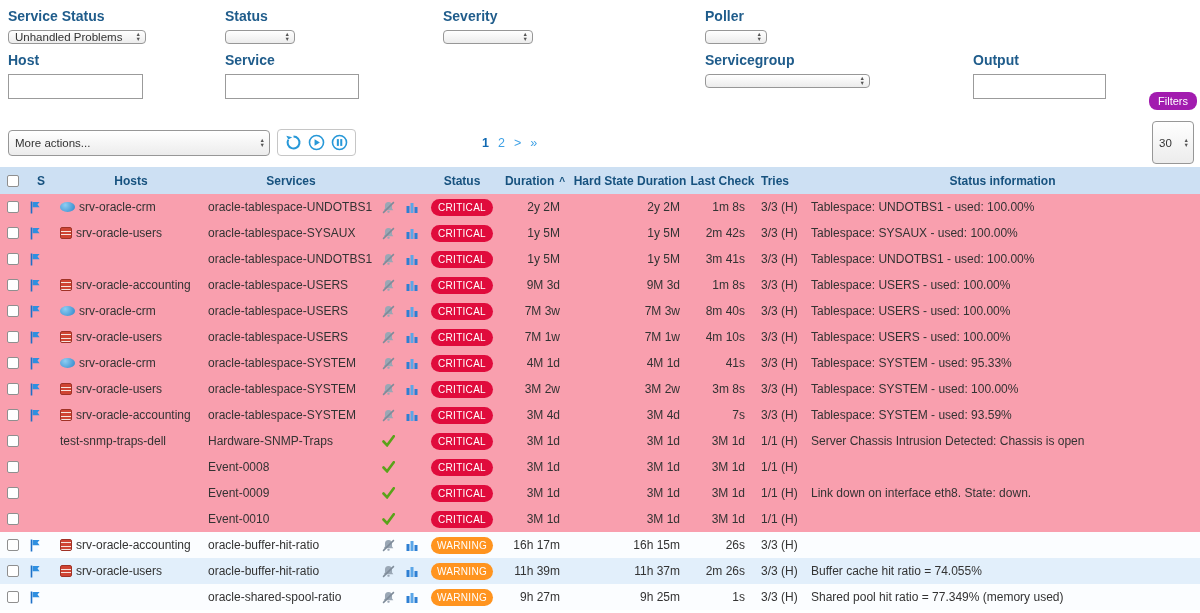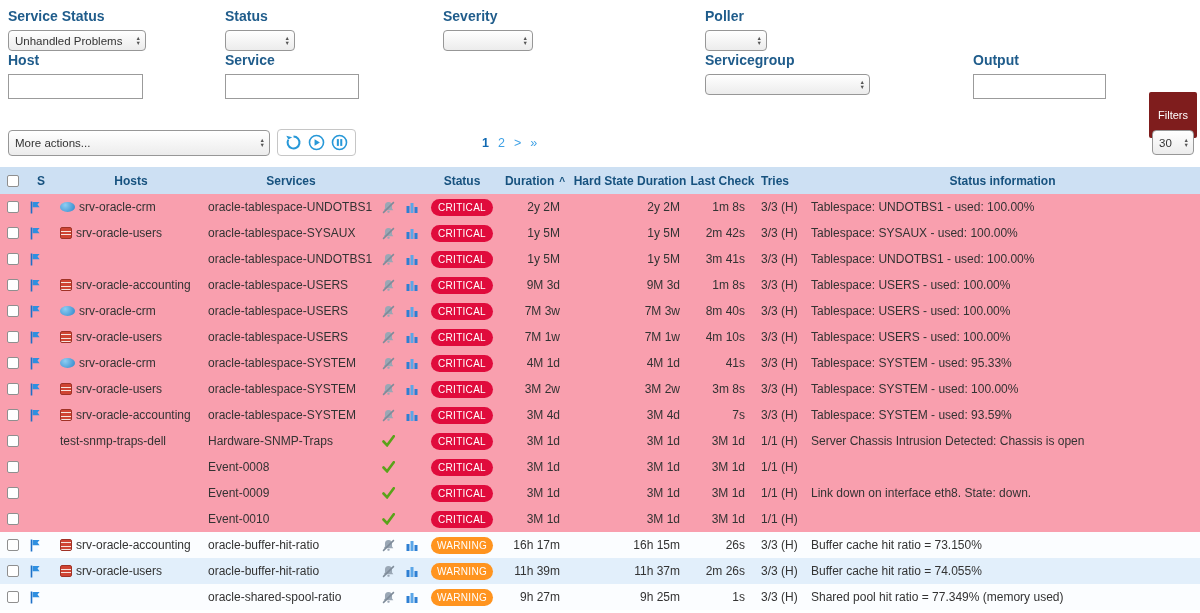--- a/index.html
+++ b/index.html
@@ -3,28 +3,28 @@
 <meta charset="utf-8">
 <style>
   *{box-sizing:border-box;margin:0;padding:0}
   html,body{width:1200px;height:613px}
   body{font-family:"Liberation Sans",sans-serif;font-size:12px;background:#fff;color:#333;overflow:hidden}
 
   
   .filters-section{position:relative;height:118px;background:#fff}
   .filter-group{position:absolute}
   .filter-label{color:var(--label-blue,#1f5c8b);font-weight:bold;font-size:14px;margin-bottom:6px}
-  .select-box{display:flex;align-items:center;height:21px;border:1px solid #979797;border-radius:4px;
+  .select-box{display:flex;align-items:center;height:14px;border:1px solid #979797;border-radius:4px;
               background:linear-gradient(#fff,#ececec);padding:0 2px 0 6px;font-size:11.5px;cursor:pointer}
   .sel-value{flex:1;white-space:nowrap;overflow:hidden}
   .sel-arrows{display:flex;flex-direction:column;justify-content:center;color:#555;padding:0 2px}
   .sel-arrows i{font-style:normal;font-size:5.5px;line-height:5px}
   .text-input{height:25px;border:1px solid #9b9b9b;padding:0 5px;font-size:12px;font-family:inherit;background:#fff}
-  .filters-tab{position:absolute;right:3px;top:92px;background:#7f1d1d;color:#fff;font-size:11px;
-               padding:17px 9px;border-radius:2px;cursor:pointer}
+  .filters-tab{position:absolute;right:3px;top:92px;background:#a21caf;color:#fff;font-size:11px;
+               padding:3px 9px;border-radius:8px;cursor:pointer}
 
   
   .toolbar{position:relative;height:49px;display:flex;align-items:center;padding:0 8px}
   .icon-group{display:flex;align-items:center;gap:6px;border:1px solid #c6c6c6;border-radius:4px;height:27px;padding:0 7px;margin-left:7px}
   .icon-btn{display:inline-flex;cursor:pointer;align-items:center}
   .pagination{position:absolute;left:482px;display:flex;gap:9px;align-items:center;font-size:12.5px}
   .page-current{color:#1069b2;font-weight:bold;cursor:pointer}
   .page-link{color:#3fa1e5;cursor:pointer}
   .page-size{position:absolute;right:6px;width:42px}
 
@@ -172,21 +172,21 @@
     </span>
   </div>
 
   <div class="pagination">
     <span class="page-current">1</span>
     <span class="page-link">2</span>
     <span class="page-link">&gt;</span>
     <span class="page-link">»</span>
   </div>
 
-  <div class="select-box page-size" style="height:25px">
+  <div class="select-box page-size" style="height:43px">
     <span class="sel-value">30</span>
     <span class="sel-arrows">
         <i>▲</i>
         <i>▼</i>
       </span>
   </div>
 </div>
 
 <div class="table-header grid-cols">
   <div class="th c-cb">
@@ -819,21 +819,20 @@
           </svg>
       </span>
     </div>
     <div class="cell c-status">
         <span class="badge badge-warning">WARNING</span>
       </div>
     <div class="cell c-dur">16h 17m</div>
     <div class="cell c-hard">16h 15m</div>
     <div class="cell c-last">26s</div>
     <div class="cell c-tries">3/3 (H)</div>
-    <div class="cell c-info">Buffer cache hit ratio = 73.150%</div>
   </div>
     <div class="row grid-cols row-warn-b">
     <div class="cell c-cb">
         <span class="cb"></span>
       </div>
     <div class="cell c-flag">
       <span>
         <svg width="11" height="13" viewBox="0 0 11 13">
             <path d="M1.5 0.5 v12" stroke="#1d70c8" stroke-width="1.6"></path>
             <path d="M2.6 1 h7 l-2.1 2.6 2.1 2.6 h-7 z" fill="#2f8fe0"></path>

